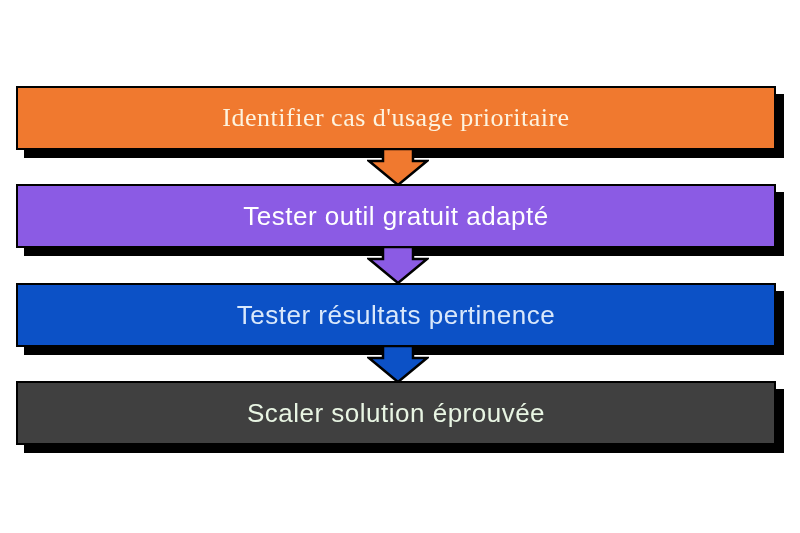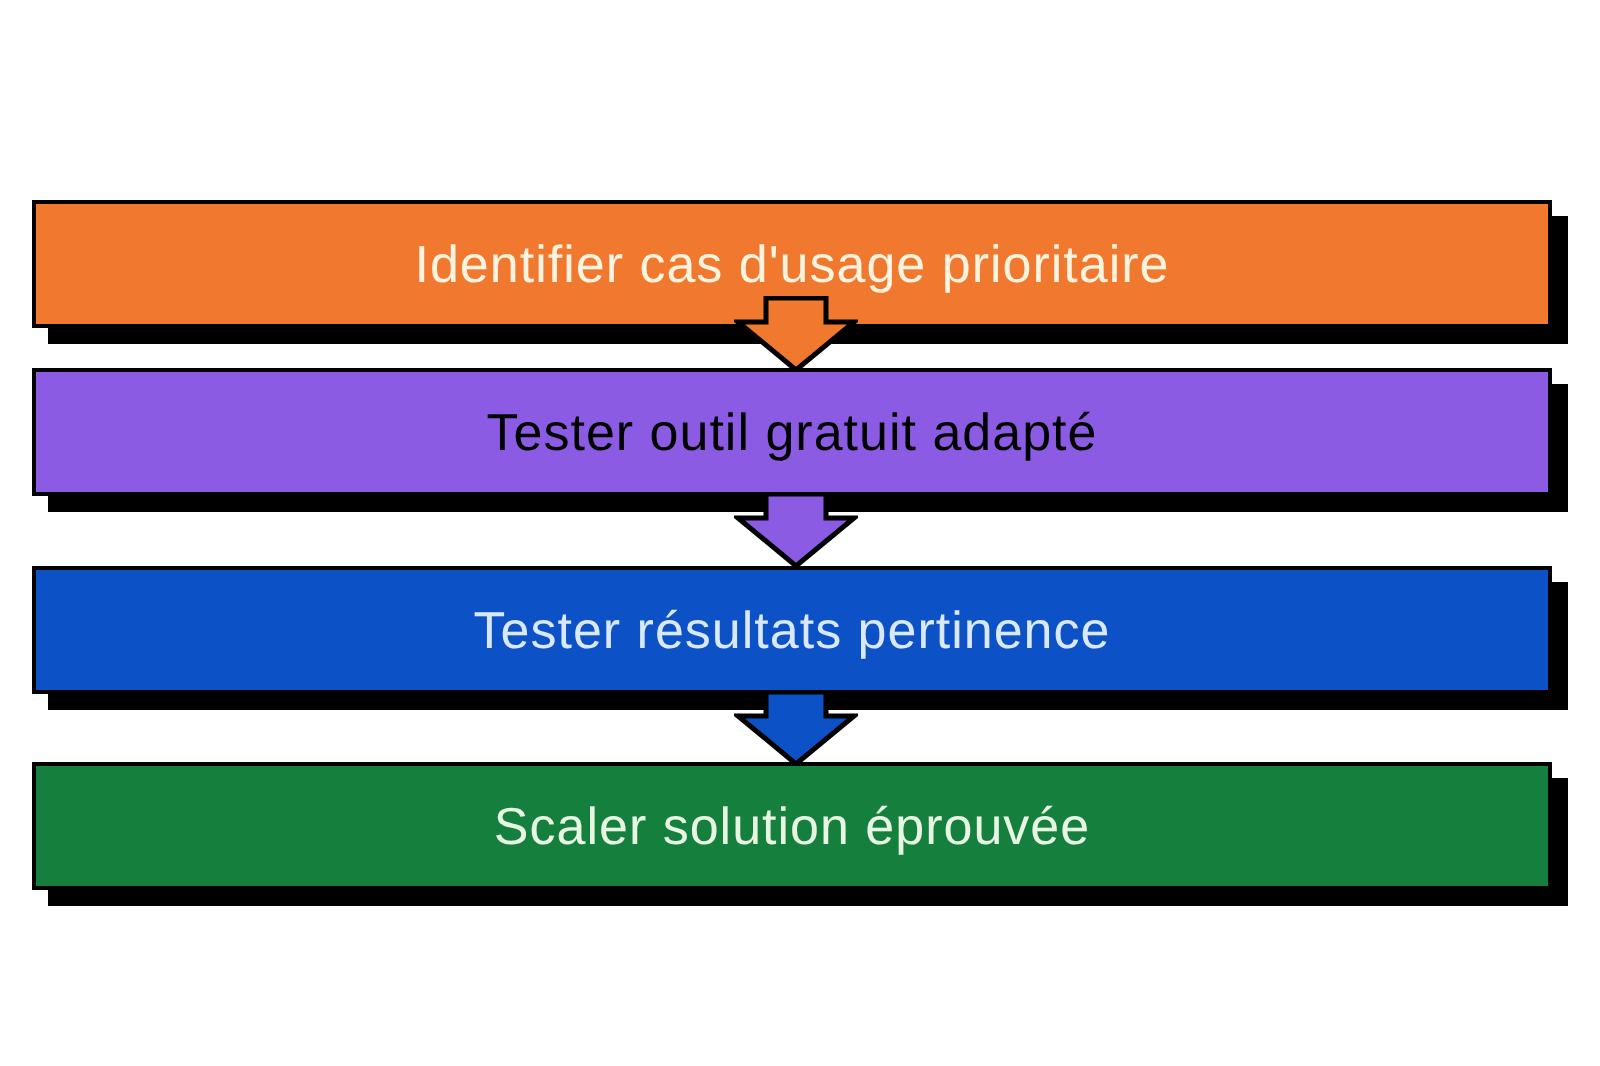--- a/index.html
+++ b/index.html
@@ -26,21 +26,21 @@
     display: flex;
     align-items: center;
     justify-content: center;
   }
   .flow-step .step-label {
     font-size: 26px;
     font-weight: 400;
     letter-spacing: 0.5px;
     white-space: nowrap;
   }
-  .step-1 { top: 100px; }
+  .step-1 { top: 86px; font-family: Liberation Serif, serif; }
   .step-2 { top: 184px; }
   .step-3 { top: 283px; }
   .step-4 { top: 381px; }
 
   .connector {
     position: absolute;
     left: 367px;
     width: 62px;
     height: 38px;
     z-index: 5;
@@ -61,36 +61,36 @@
     <span class="step-label" style="color: rgb(253, 243, 223);">Identifier cas d'usage prioritaire</span>
   </div>
 
   <div class="connector connector-1">
     <svg viewBox="0 0 62 38" xmlns="http://www.w3.org/2000/svg">
       <path d="M16 1 L46 1 L46 13 L60 13 L31 37 L2 13 L16 13 Z" style="fill: rgb(240, 121, 47);"></path>
     </svg>
   </div>
 
   <div class="flow-step step-2" style="background: rgb(139, 91, 228);">
-    <span class="step-label" style="color: #000000;">Tester outil gratuit adapté</span>
+    <span class="step-label" style="color: #ffffff;">Tester outil gratuit adapté</span>
   </div>
 
   <div class="connector connector-2">
     <svg viewBox="0 0 62 38" xmlns="http://www.w3.org/2000/svg">
       <path d="M16 1 L46 1 L46 13 L60 13 L31 37 L2 13 L16 13 Z" style="fill: rgb(139, 91, 228);"></path>
     </svg>
   </div>
 
   <div class="flow-step step-3" style="background: rgb(12, 81, 198);">
     <span class="step-label" style="color: rgb(217, 232, 251);">Tester résultats pertinence</span>
   </div>
 
   <div class="connector connector-3">
     <svg viewBox="0 0 62 38" xmlns="http://www.w3.org/2000/svg">
       <path d="M16 1 L46 1 L46 13 L60 13 L31 37 L2 13 L16 13 Z" style="fill: rgb(12, 81, 198);"></path>
     </svg>
   </div>
 
-  <div class="flow-step step-4" style="background: #15803d;">
+  <div class="flow-step step-4" style="background: #404040;">
     <span class="step-label" style="color: rgb(232, 245, 227);">Scaler solution éprouvée</span>
   </div>
 
 </div>
 
 </body></html>

